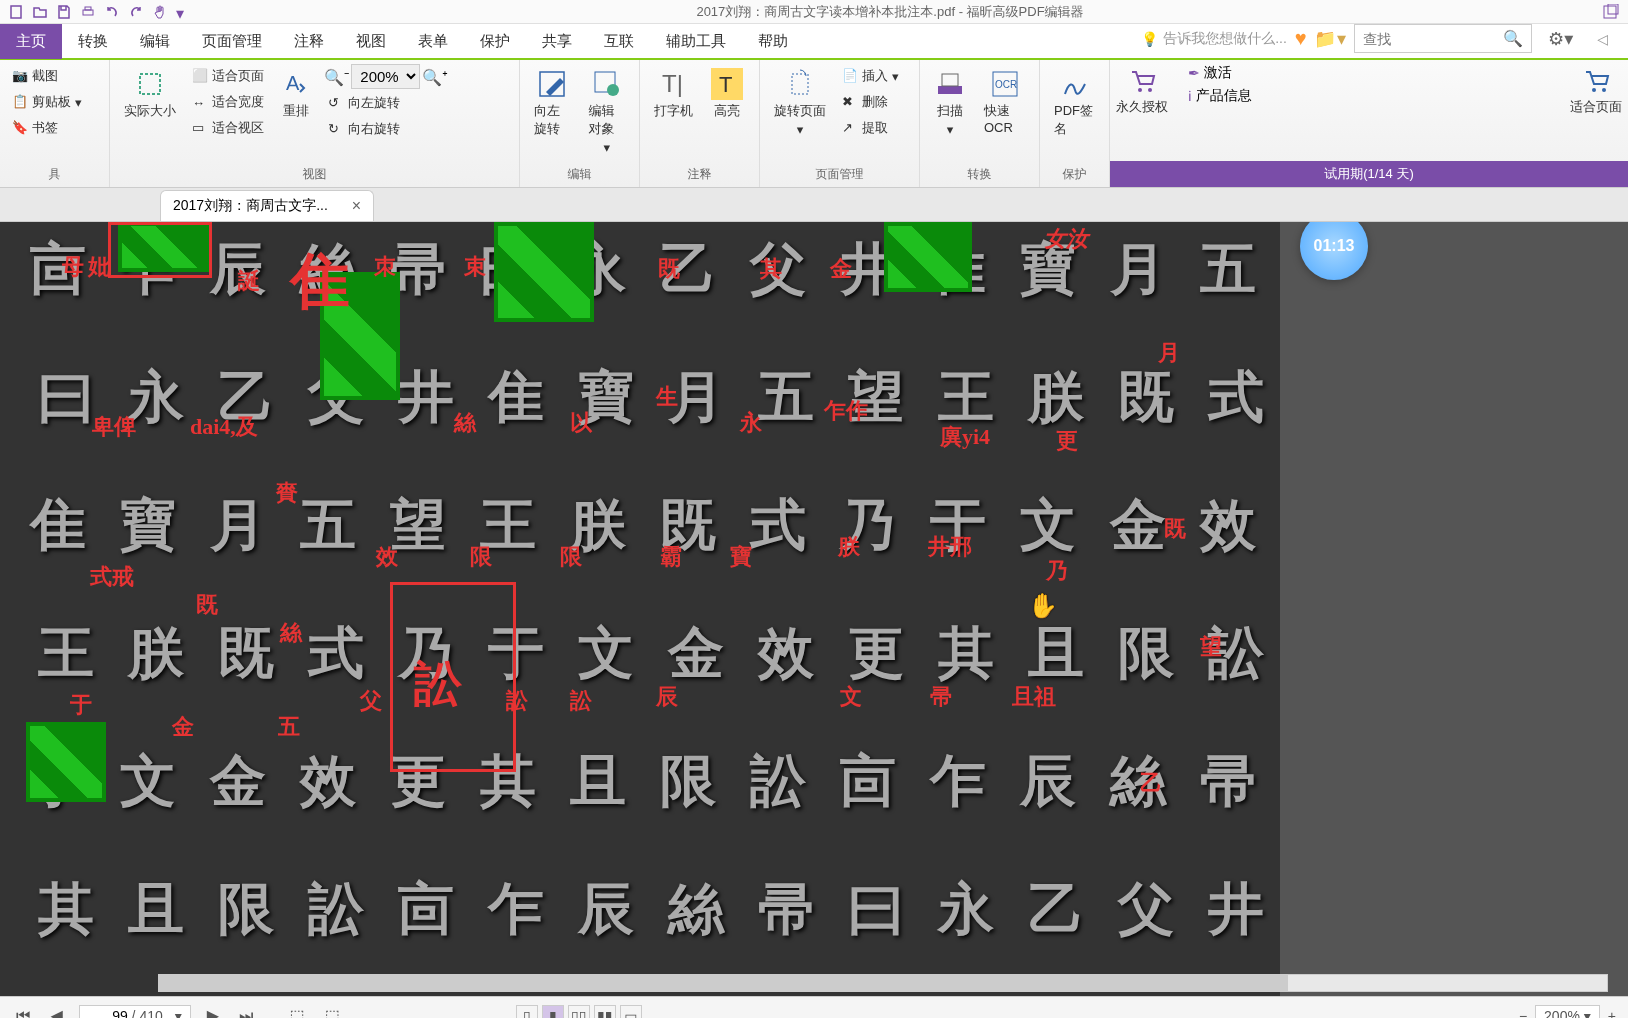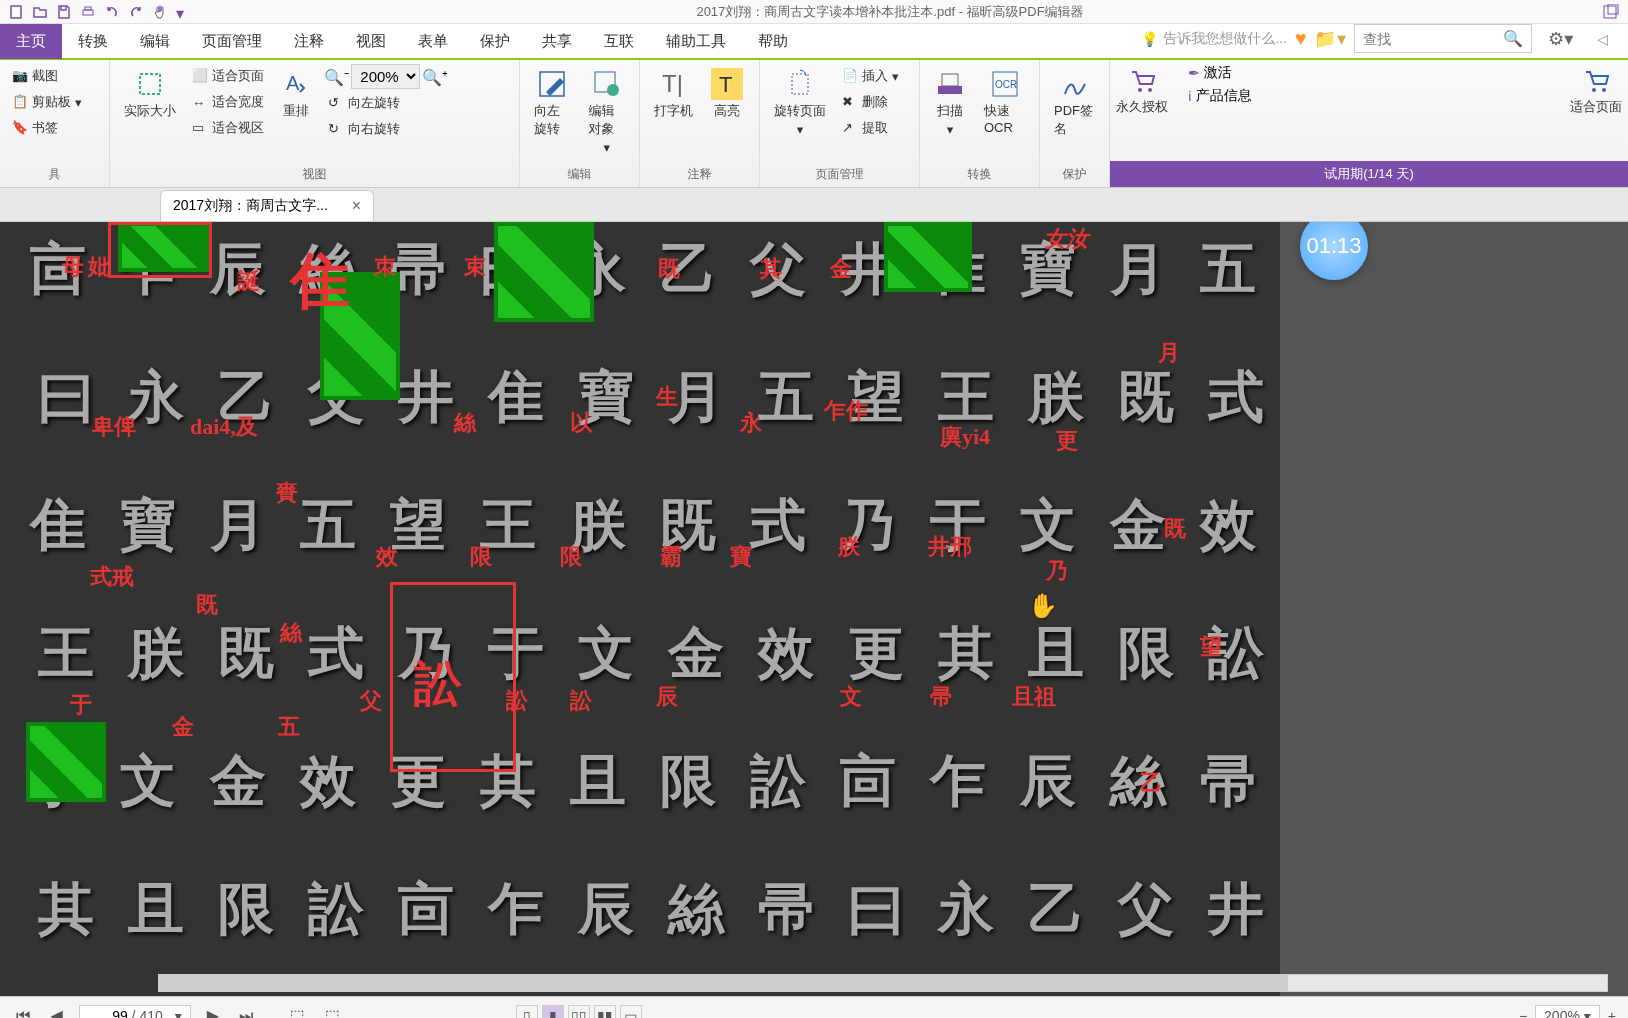--- a/index.html
+++ b/index.html
@@ -50,21 +50,21 @@
 
 .content { position: relative; height: 774px; background: #555; overflow: hidden; }
 .page-view { position: absolute; left: 0; top: 0; width: 1280px; height: 774px; background: #2a2a2a; }
 .rubbing { position: absolute; inset: 0; background: #333; }
 .char { position: absolute; font-family: serif; font-weight: bold; }
 .char.grey { color: #aaa; font-size: 56px; text-shadow: 2px 2px 4px #000; }
 .char.red { color: #e63333; font-size: 22px; }
 .green-block { position: absolute; background: #0a8a0a; }
 .green-block::after { content: ''; position: absolute; inset: 4px; background: linear-gradient(45deg, #1fbf1f 20%, transparent 20%, transparent 40%, #1fbf1f 40%, #1fbf1f 60%, transparent 60%); }
 .red-box { position: absolute; border: 3px solid #e63333; }
-.timer-badge { position: absolute; right: 260px; top: -10px; width: 68px; height: 68px; border-radius: 50%; background: radial-gradient(circle, #a8d8ff, #4da8ff); display: flex; align-items: center; justify-content: center; color: #fff; font-size: 22px; font-weight: normal; box-shadow: 0 2px 8px rgba(0,0,0,0.3); z-index: 10; }
+.timer-badge { position: absolute; right: 260px; top: -10px; width: 68px; height: 68px; border-radius: 50%; background: radial-gradient(circle, #a8d8ff, #4da8ff); display: flex; align-items: center; justify-content: center; color: #fff; font-size: 16px; font-weight: bold; box-shadow: 0 2px 8px rgba(0,0,0,0.3); z-index: 10; }
 .h-scrollbar { position: absolute; left: 158px; right: 20px; bottom: 4px; height: 18px; background: #e8e8e8; border: 1px solid #ccc; }
 .h-scrollbar .thumb { position: absolute; left: 0; width: 78%; height: 100%; background: #ccc; }
 .cursor-hand { position: absolute; font-size: 24px; color: #fff; text-shadow: 0 0 2px #000; }
 
 
 .status-bar { height: 38px; display: flex; align-items: center; justify-content: center; background: #f5f5f5; border-top: 1px solid #ccc; gap: 12px; font-size: 14px; color: #555; padding: 0 12px; }
 .status-bar .nav-btn { cursor: pointer; padding: 4px; font-size: 16px; }
 .status-bar .page-input { display: flex; align-items: center; border: 1px solid #ccc; background: #fff; padding: 2px 8px; }
 .status-bar .page-input input { border: none; width: 40px; text-align: right; outline: none; font-size: 14px; }
 .status-bar .view-btns { display: flex; gap: 4px; margin-left: 24px; }

